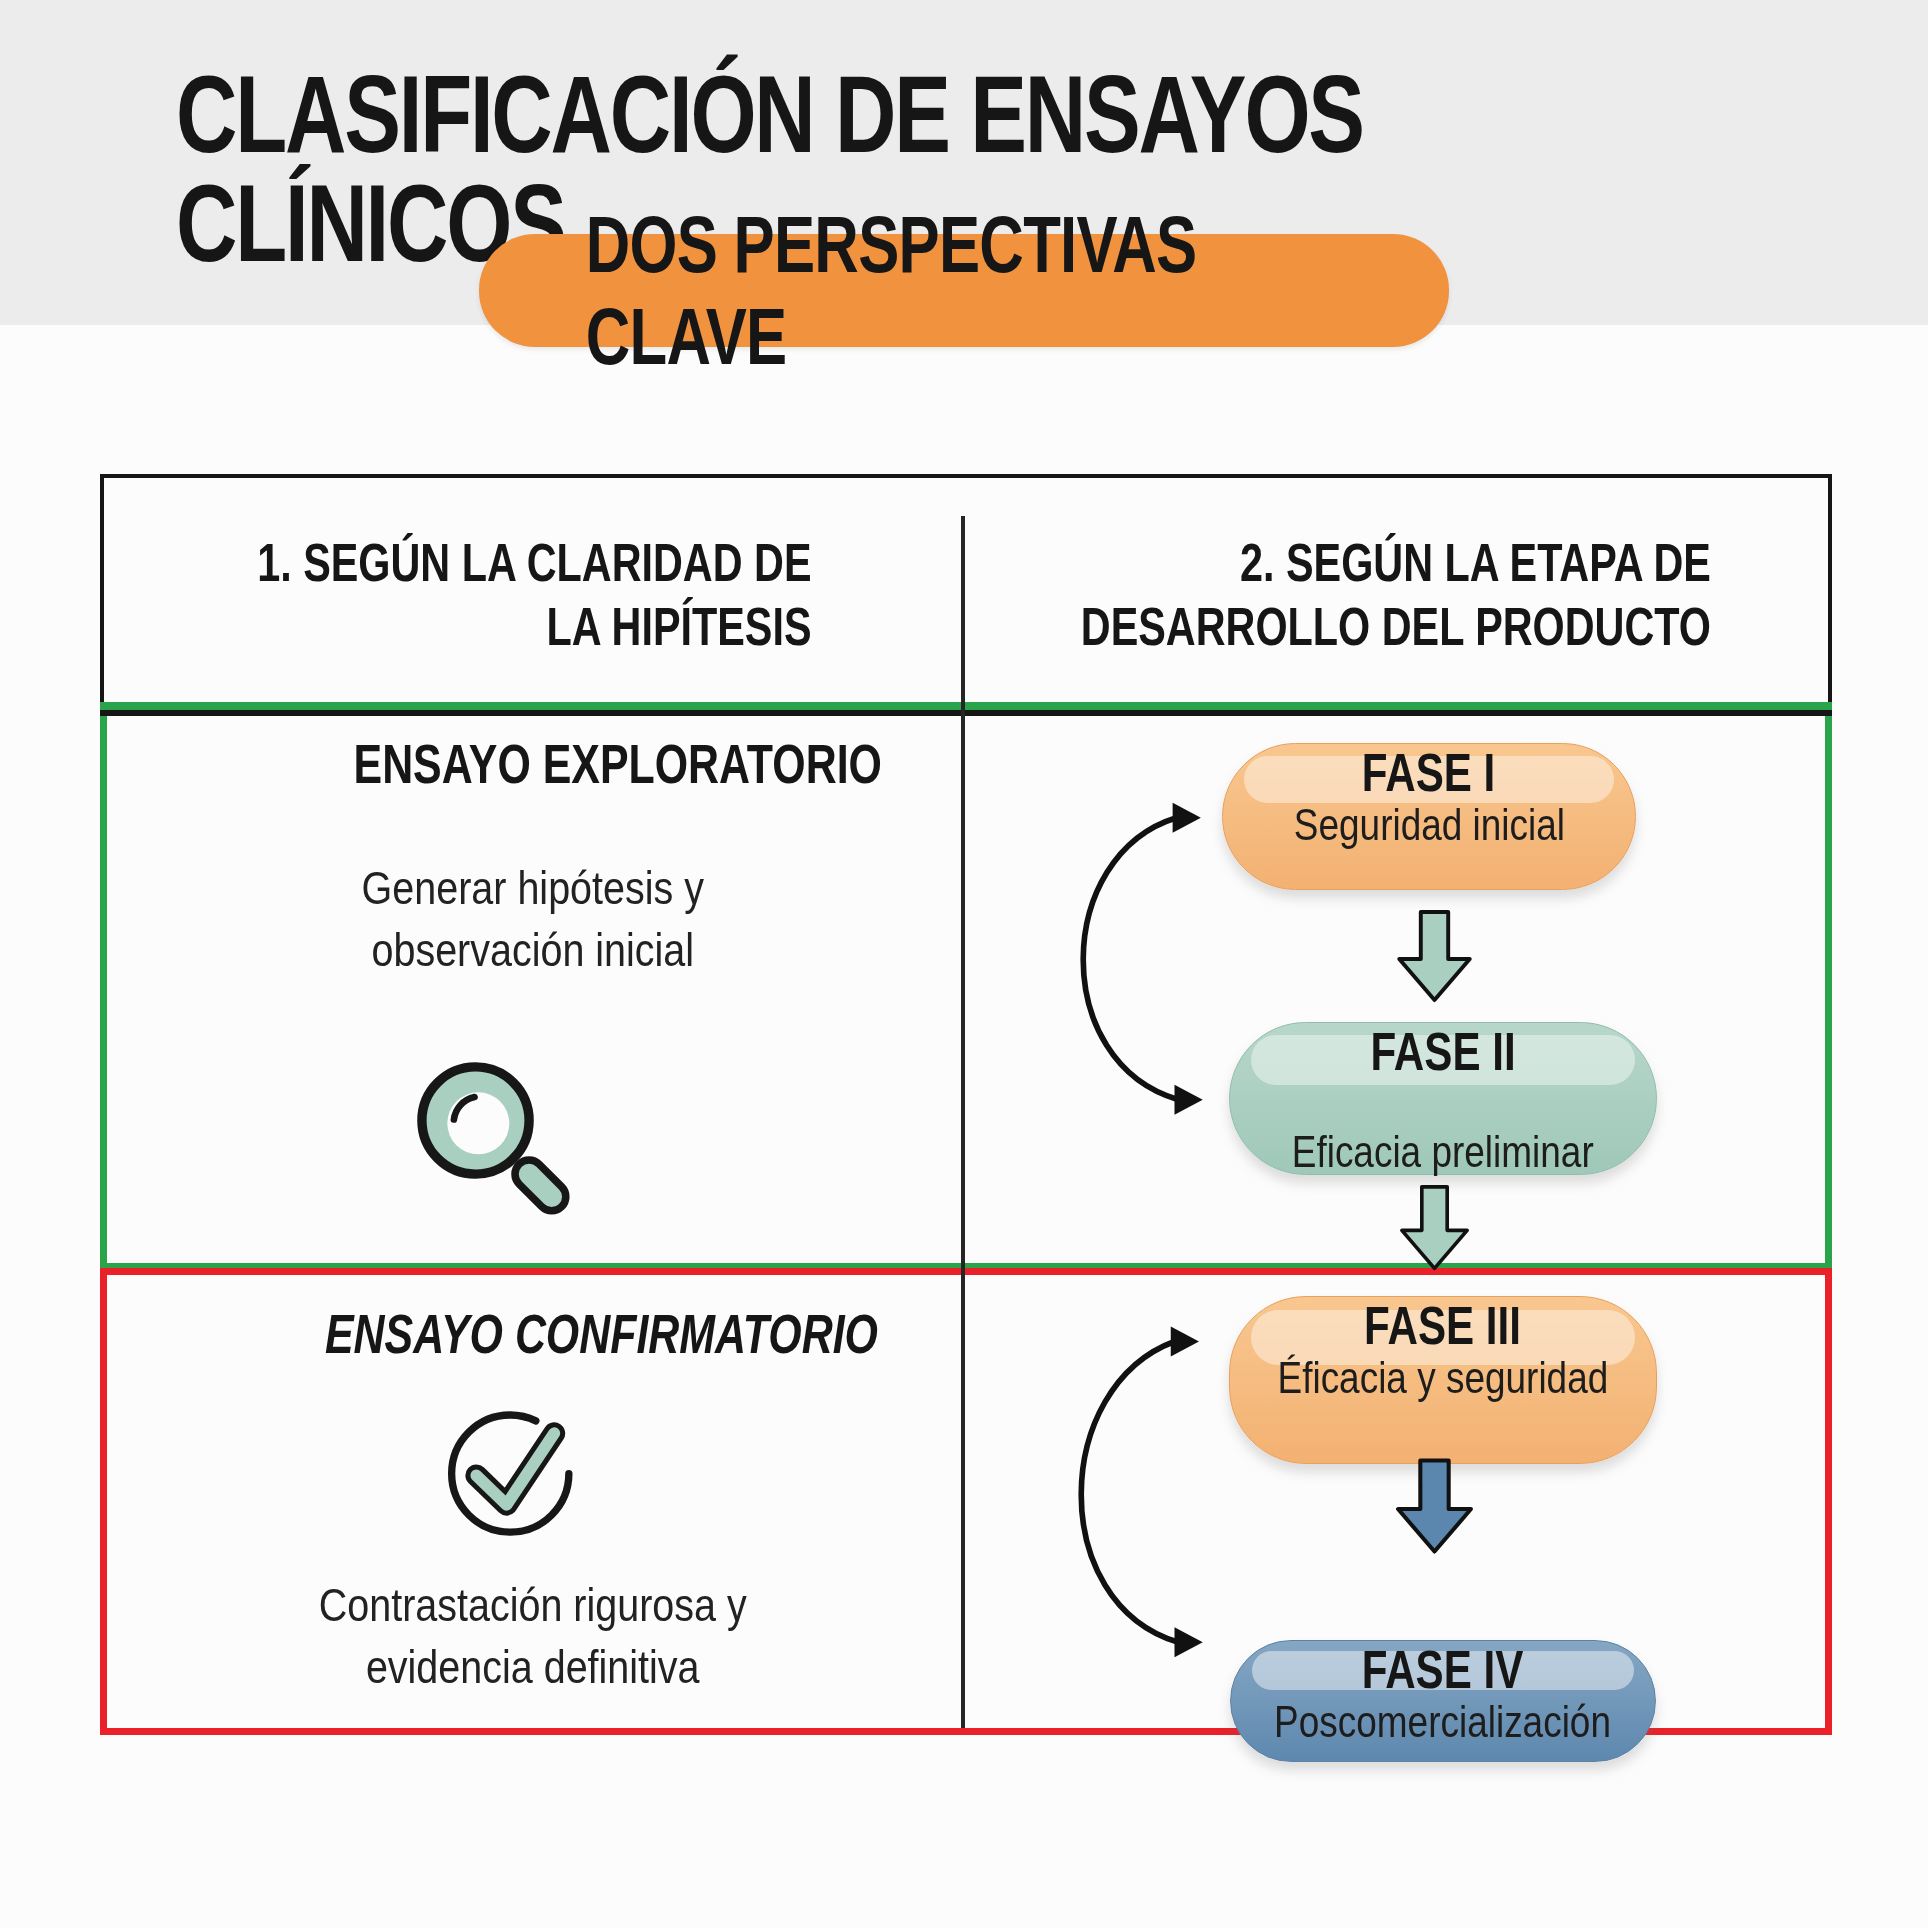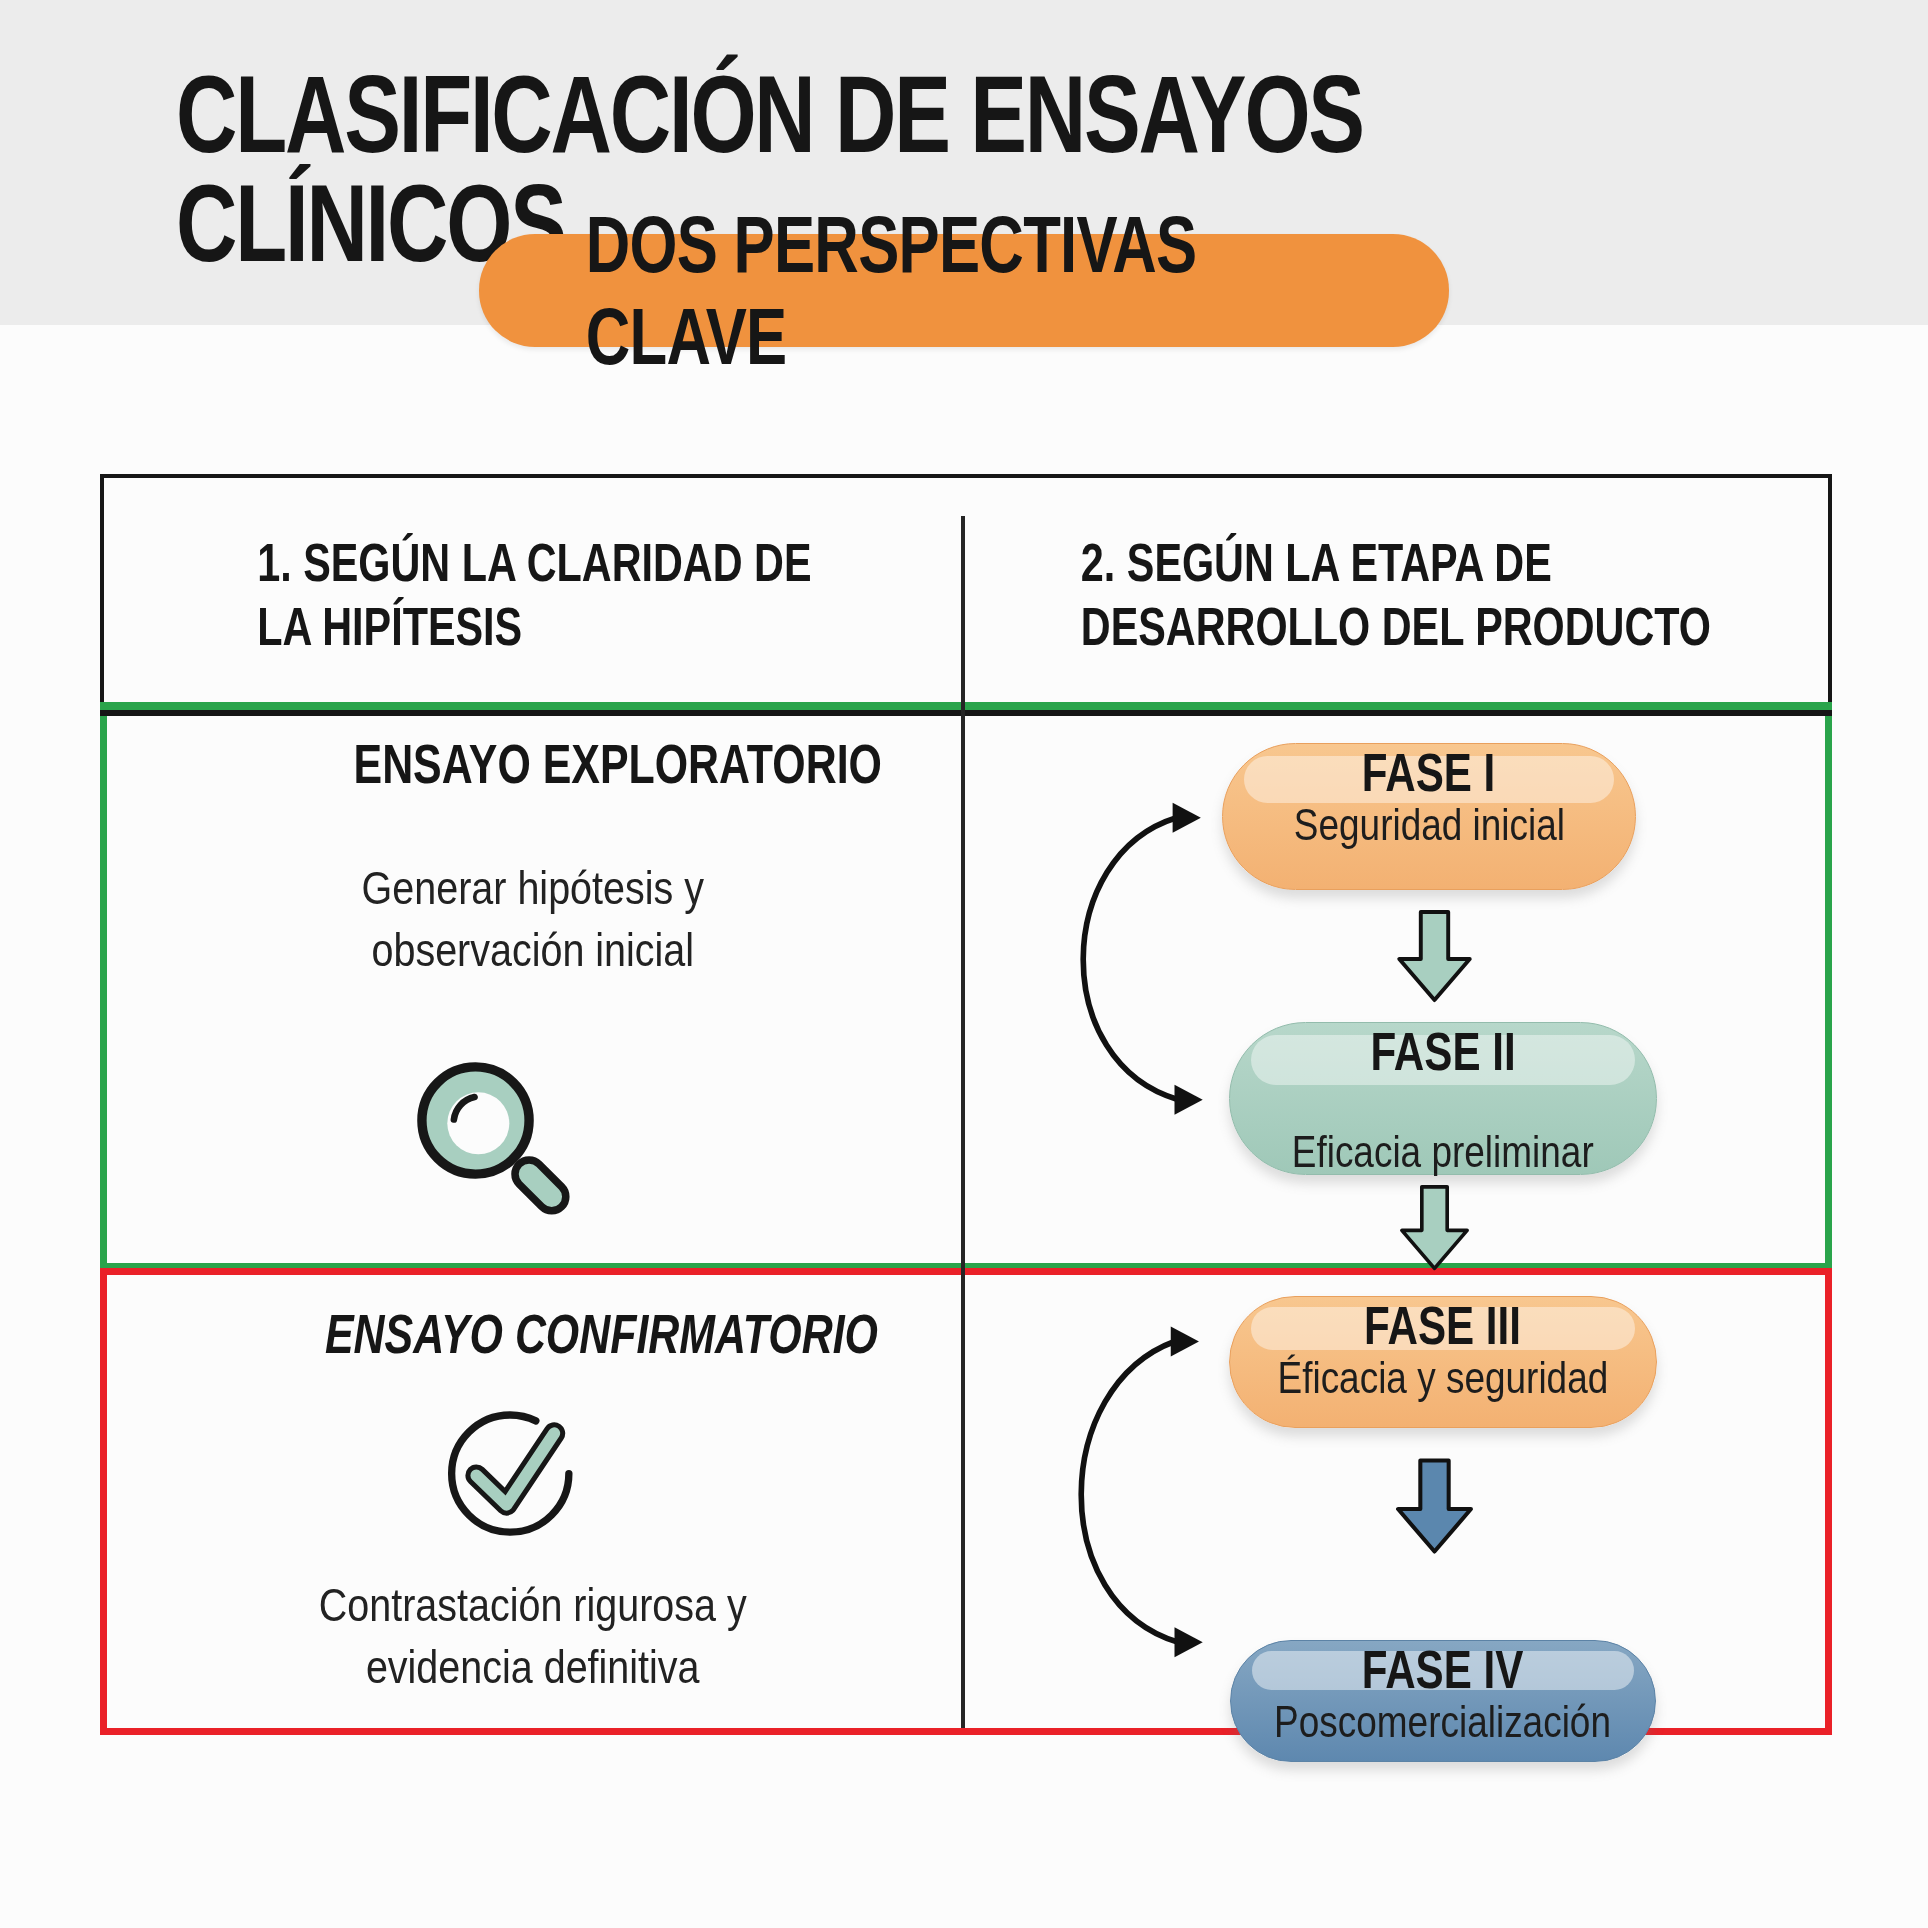--- a/index.html
+++ b/index.html
@@ -25,21 +25,21 @@
   
   .header-box{left:100px;top:474px;width:1732px;height:242px;box-sizing:border-box;
               border:4.7px solid #161616;border-bottom-width:6.6px;background:transparent;}
   .green-line{left:100px;top:702px;width:1732px;height:7.5px;background:#2AA44B;}
   .green-row{left:100px;top:716px;width:1732px;height:553px;box-sizing:border-box;
              border-left:7.5px solid #2AA44B;border-right:7.5px solid #2AA44B;border-bottom:6.6px solid #2AA44B;}
   .red-row{left:100px;top:1268px;width:1732px;height:467px;box-sizing:border-box;border:7.5px solid #EA2128;}
   .divider{left:961px;top:516px;width:3.8px;height:1212px;background:#252525;}
 
   
-  .hcell{display:flex;align-items:center;justify-content:center;text-align:left;}
+  .hcell{display:flex;align-items:center;justify-content:center;text-align:right;}
   .hcell .t{font-size:53px;font-weight:900;line-height:1.2;}
   .hcell1{left:113px;top:494px;width:843px;height:202px;}
   .hcell2{left:972px;top:494px;width:847px;height:202px;}
 
   
   .cell-heading{width:847px;text-align:right;}
   .cell-heading .t{font-size:55px;font-weight:900;line-height:1.1;}
   .cell-desc{width:847px;text-align:center;}
   .cell-desc .t{font-size:47px;font-weight:400;line-height:1.32;color:#222;}
 
@@ -146,21 +146,21 @@
 </div>
 
 <div class="abs" style="left:1026px;top:789px;width:188px;height:330px;">
   <svg width="188" height="330" viewBox="0 0 200 350">
     <path d="M 160,30 C 30,70 25,290 162,330" fill="none" stroke="#111" stroke-width="6"></path>
     <polygon points="156,14 186,30 156,46" fill="#111"></polygon>
     <polygon points="158,314 188,330 158,346" fill="#111"></polygon>
   </svg>
 </div>
 
-<div class="abs pill pill-orange" style="left:1229px;top:1296px;width:428px;height:132px;">
+<div class="abs pill pill-orange" style="left:1229px;top:1296px;width:428px;height:168px;">
   <div class="gloss"></div>
   <span class="label cx">FASE III</span>
   <span class="desc cx85">Éficacia y seguridad</span>
 </div>
 
 <div class="abs" style="left:1394px;top:1458px;width:81px;height:98px;">
   <svg width="81" height="98" viewBox="0 0 80 96">
     <polygon points="26,2 54,2 54,50 76,50 40,92 4,50 26,50" fill="#5B87AE" stroke="#111" stroke-width="4" stroke-linejoin="round"></polygon>
   </svg>
 </div>

